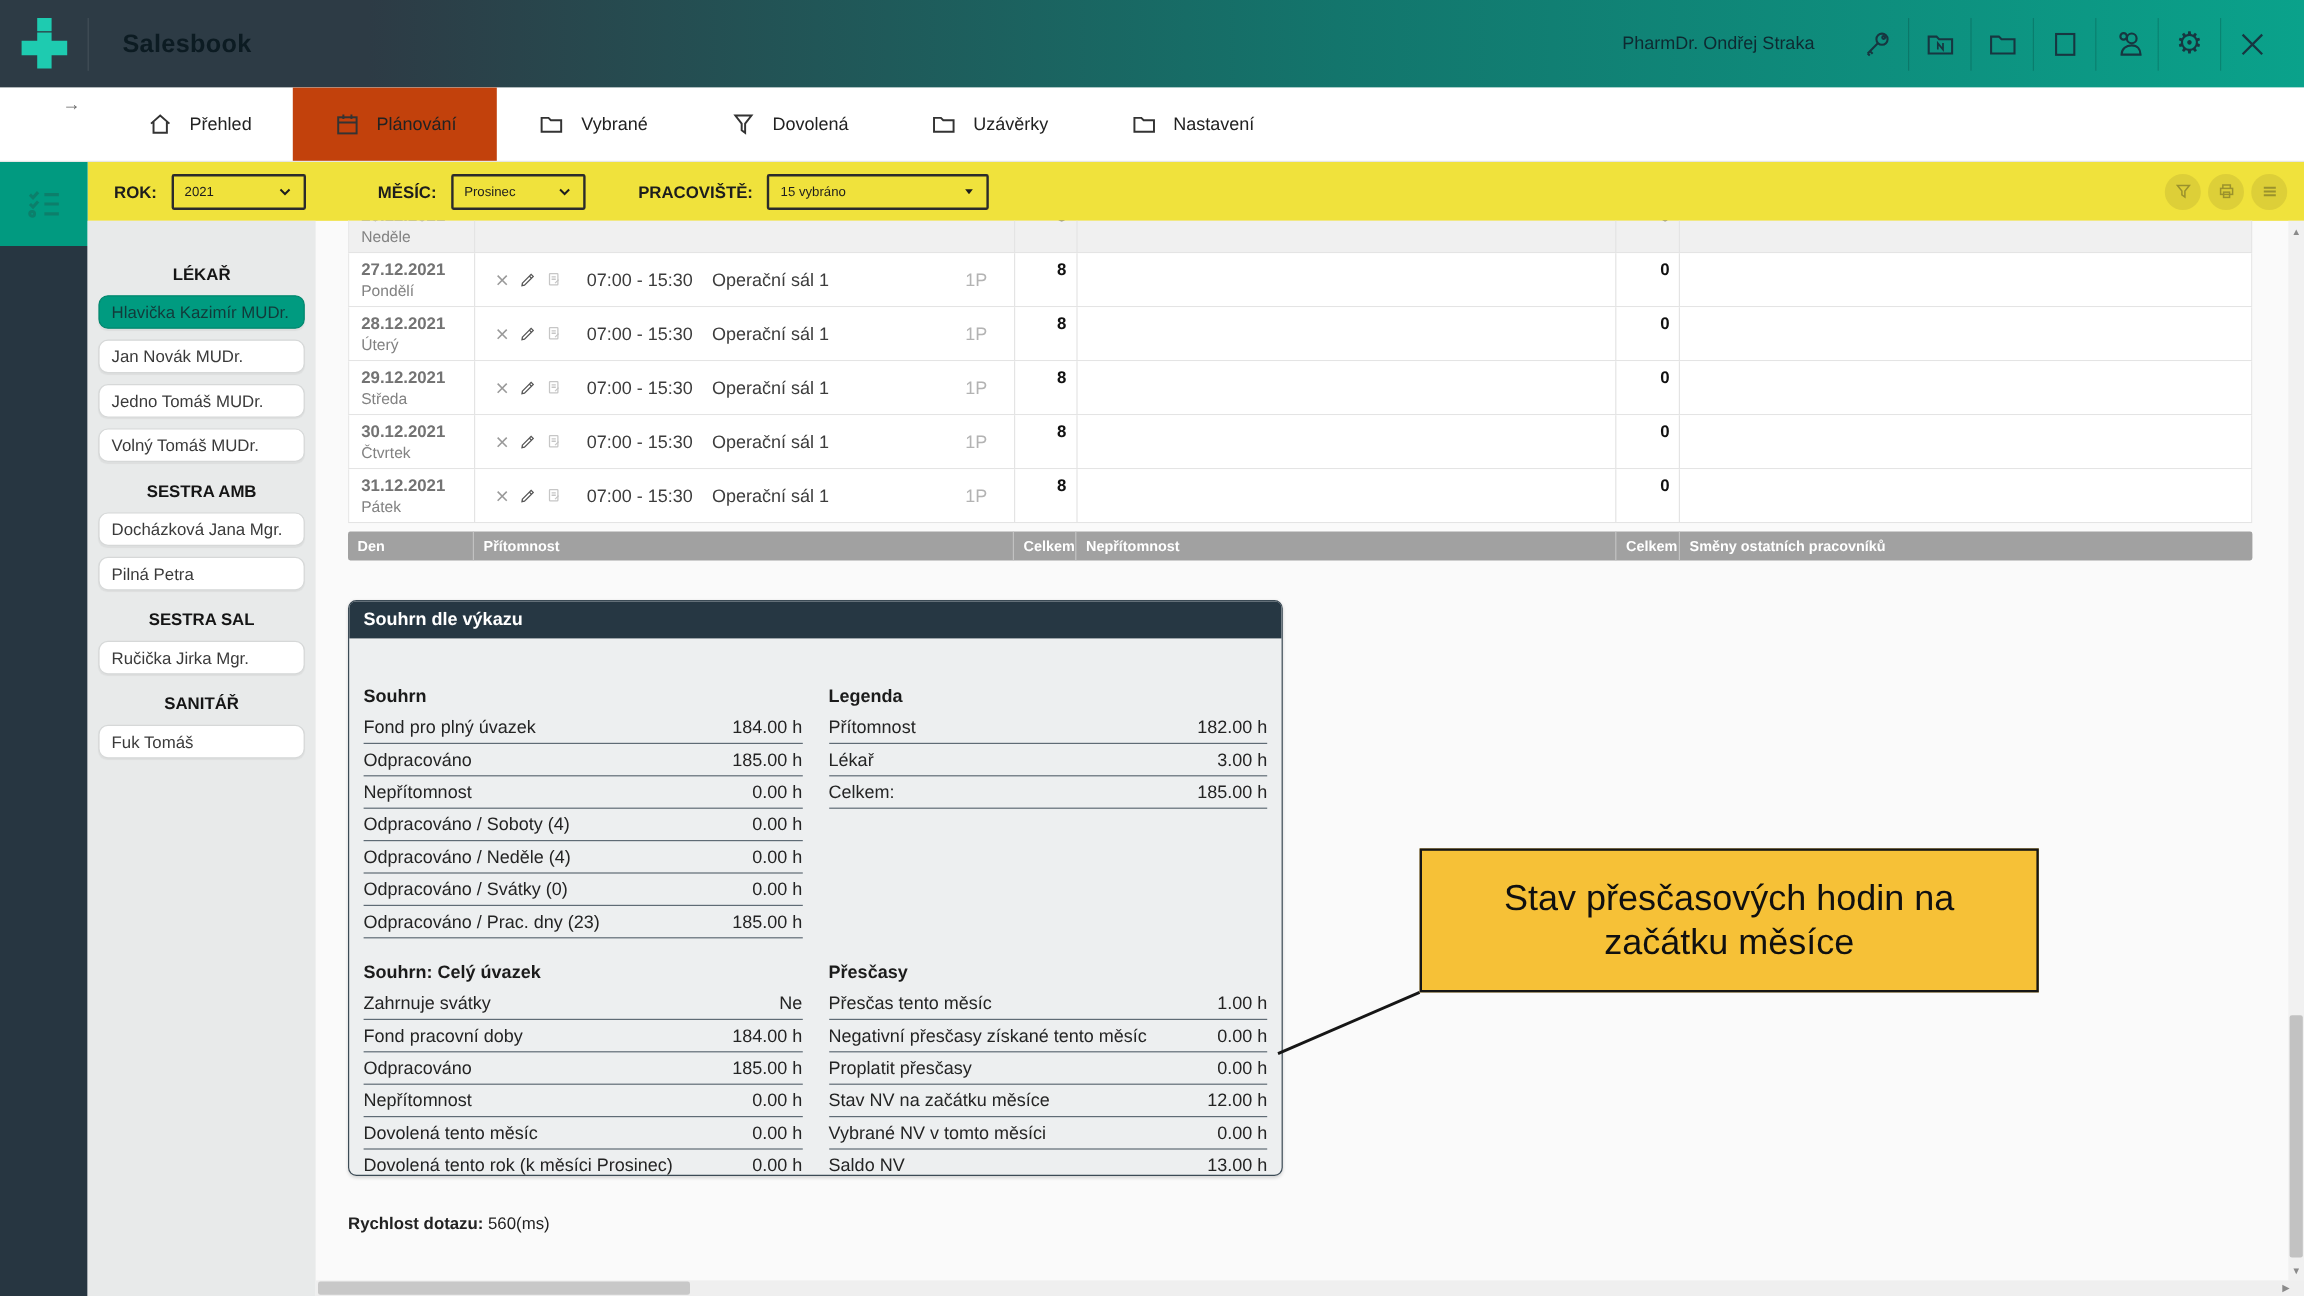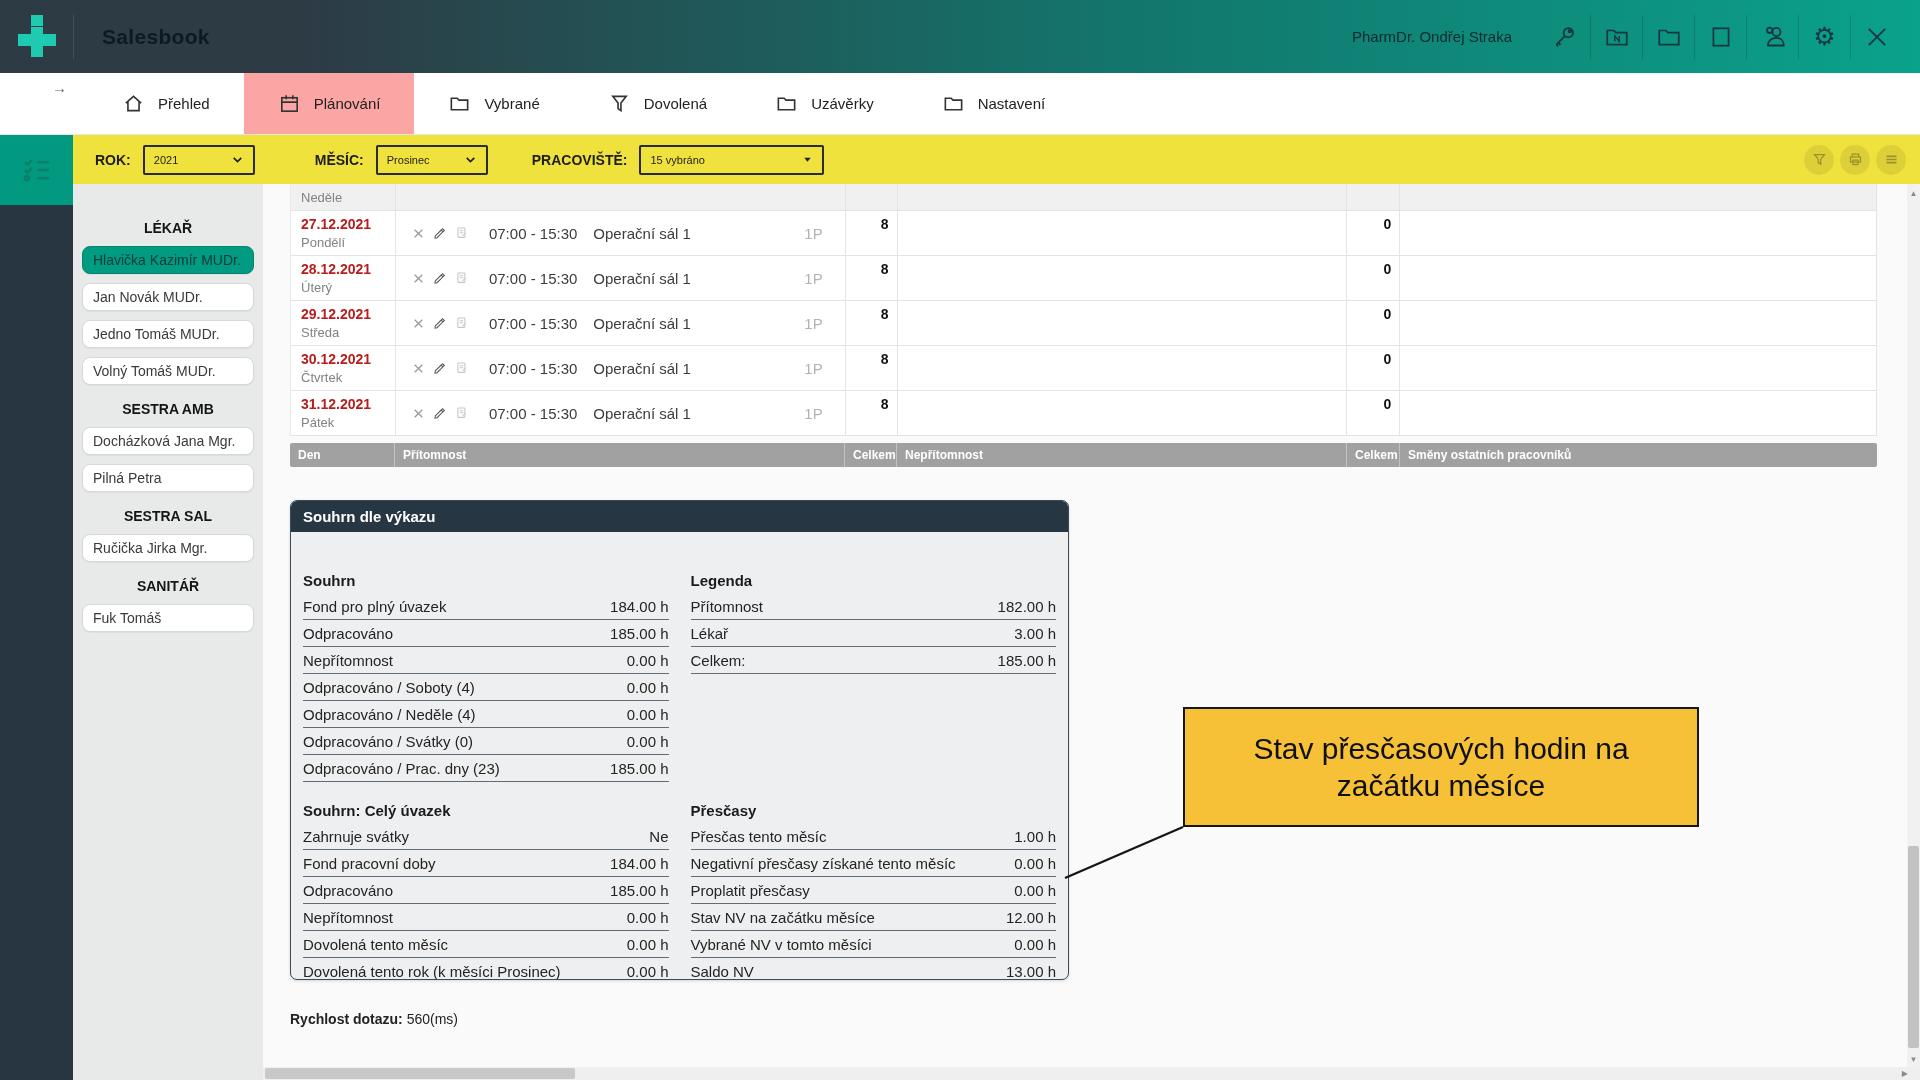--- a/index.html
+++ b/index.html
@@ -21,21 +21,21 @@
     color:#173640; cursor:pointer; }
   .hicon + .hicon { border-left:1px solid rgba(0,0,0,0.16); }
   .hicon .glyph { font-size:25px; line-height:1; }
 
   
   .nav-bar { position:absolute; left:0; top:73px; width:1920px; height:62px; background:#ffffff;
     display:flex; align-items:stretch; border-bottom:1px solid #e6e6e6; }
   .back-arrow { position:absolute; left:52px; top:6px; font-size:15px; color:#666; }
   .tabs { display:flex; margin-left:88px; }
   .tab { display:flex; align-items:center; gap:13px; padding:0 34px; font-size:15px; color:#222; cursor:pointer; }
-  .tab.active { background:#fca5a5;justify-content:center; }
+  .tab.active { background:#c2410c;justify-content:center; }
   .tab svg { color:#333; }
 
   
   .filter-bar { position:absolute; left:73px; top:135px; width:1847px; height:49px; background:#f0e23c;
     display:flex; align-items:center; padding-left:22px; }
   .flabel { font-size:14px; font-weight:bold; color:#1d1d1d; margin-right:12px; }
   .fselect { height:30px; border:2px solid #2b2b2b; border-radius:2px; background:transparent;
     display:flex; align-items:center; padding:0 9px; font-size:11px; color:#1d1d1d; cursor:pointer; }
   .fselect .val { flex:1; }
   .fselect.rok { width:112px; margin-right:60px; }
@@ -57,21 +57,21 @@
     padding-left:10px; font-size:14px; color:#3a3a3a; cursor:pointer; white-space:nowrap; overflow:hidden; }
   .person.selected { background:#009b80; border-color:#00876e; color:#123a3a; }
 
   
   .table-clip { position:absolute; left:290px; top:184px; width:1587px; height:252px; overflow:hidden; }
   .ttable { margin-top:-18px; }
   .trow { display:flex; height:45px; background:#fff; border-bottom:1px solid #e4e4e4; border-left:1px solid #e9e9e9; }
   .trow.weekend { background:#f0f0f0; }
   .tc { border-right:1px solid #e4e4e4; height:100%; }
   .c-date { width:105px; padding:5px 0 0 10px; }
-  .c-date .d1 { font-size:14px; font-weight:bold; color:#b91c1c; }
+  .c-date .d1 { font-size:14px; font-weight:bold; color:#737373; }
   .c-date .d2 { font-size:13px; color:#828282; margin-top:3px; }
   .c-att { width:450px; display:flex; align-items:center; }
   .c-att .ricons { display:flex; gap:8px; margin-left:16px; align-items:center; }
   .c-att .time { margin-left:20px; font-size:15px; color:#3c3c3c; }
   .c-att .place { margin-left:16px; font-size:15px; color:#3c3c3c; flex:1; }
   .c-att .tag { margin-right:22px; font-size:15px; color:#b3b3b3; }
   .c-tot { width:52px; text-align:right; padding:5px 8px 0 0; font-size:14px; font-weight:bold; color:#111; }
   .c-abs { width:450px; }
   .c-tot2 { width:53px; text-align:right; padding:5px 8px 0 0; font-size:14px; font-weight:bold; color:#111; }
   .c-other { width:477px; border-right:1px solid #e4e4e4; }

